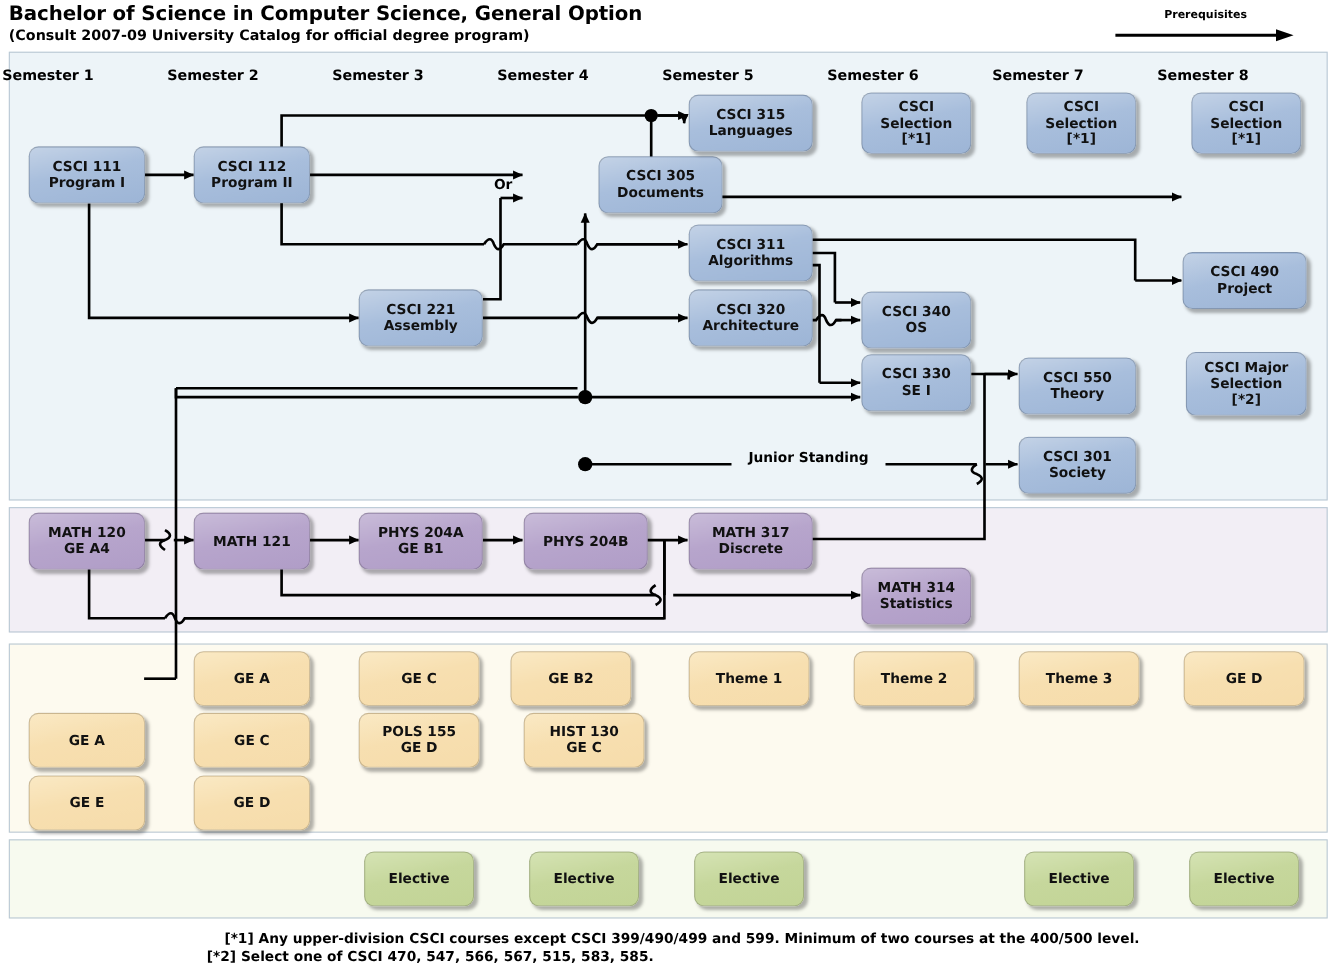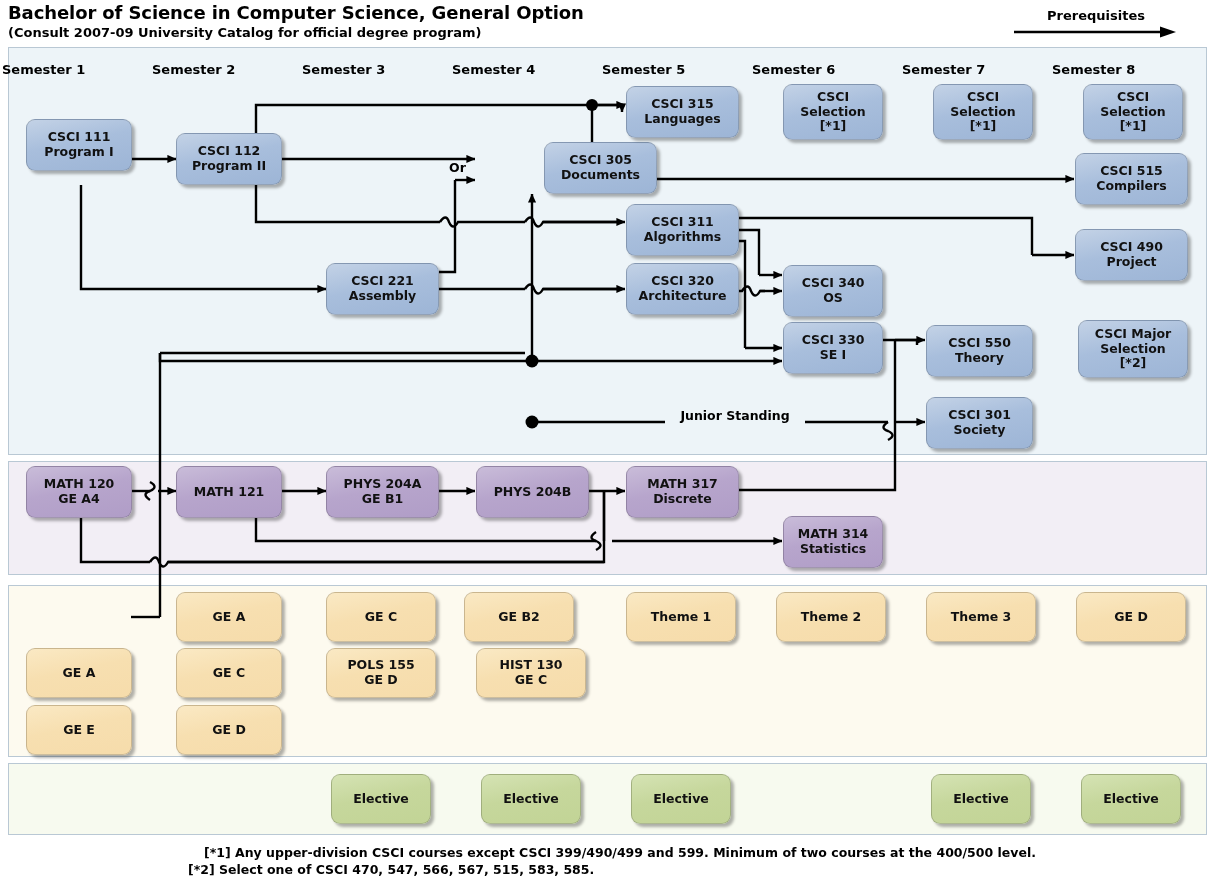--- a/index.html
+++ b/index.html
@@ -15,21 +15,21 @@
     position:absolute;left:8px;top:2px;font-size:18px;font-weight:bold;
     color:#000;letter-spacing:-0.1px;white-space:nowrap;
   }
   .subtitle{
     position:absolute;left:8px;top:25px;font-size:13px;font-weight:bold;
     color:#000;white-space:nowrap;
   }
   .prereq-wrap{position:absolute;left:1012px;top:8px;width:168px;height:32px;}
   .prereq-label{
     position:absolute;left:0;top:0;width:168px;text-align:center;
-    font-size:13px;font-weight:bold;color:#000;
+    font-size:10px;font-weight:bold;color:#000;
   }
 
   
   .band{position:absolute;box-sizing:border-box;border:1px solid #b9c8d4;}
   #band-csci{left:8px;top:47px;width:1199px;height:408px;background:#edf4f8;}
   #band-math{left:8px;top:461px;width:1199px;height:114px;background:#f2eef5;}
   #band-ge  {left:8px;top:585px;width:1199px;height:172px;background:#fdfaef;}
   #band-elec{left:8px;top:763px;width:1199px;height:72px;background:#f7faef;}
 
   
@@ -185,21 +185,21 @@
     <path class="w" d="M81,517 L81,562 L150,562"></path>
     <path class="w" d="M150,562 q6,-9 9,0 q4,9 9,0 L604,562"></path>
     <path class="w" d="M168,562 L604,562 L604,491"></path>
 
     <path class="w" d="M256,517 L256,541 L596,541"></path>
     <path class="w" d="M604,541 L604,491"></path>
     <path class="w" d="M596,541 q-9,6 0,9 q9,4 0,9" transform="translate(0,-9)"></path>
     <path class="w" marker-end="url(#ah)" d="M612,541 L782,541"></path>
   </svg>
 
-  <div class="node n-csci" style="left:26px;top:119px;width:106px;height:52px;">CSCI 111
+  <div class="node n-csci" style="left:26px;top:133px;width:106px;height:52px;">CSCI 111
 Program I</div>
   <div class="node n-csci" style="left:176px;top:133px;width:106px;height:52px;">CSCI 112
 Program II</div>
   <div class="node n-csci" style="left:326px;top:263px;width:113px;height:52px;">CSCI 221
 Assembly</div>
   <div class="node n-csci" style="left:500px;top:142px;width:113px;height:52px;margin-left:44px;">CSCI 305
 Documents</div>
   <div class="node n-csci" style="left:626px;top:86px;width:113px;height:52px;">CSCI 315
 Languages</div>
   <div class="node n-csci" style="left:626px;top:204px;width:113px;height:52px;">CSCI 311
@@ -207,22 +207,20 @@
   <div class="node n-csci" style="left:626px;top:263px;width:113px;height:52px;">CSCI 320
 Architecture</div>
   <div class="node n-csci" style="left:783px;top:265px;width:100px;height:52px;">CSCI 340
 OS</div>
   <div class="node n-csci" style="left:783px;top:322px;width:100px;height:52px;">CSCI 330
 SE I</div>
   <div class="node n-csci" style="left:926px;top:325px;width:107px;height:52px;">CSCI 550
 Theory</div>
   <div class="node n-csci" style="left:926px;top:397px;width:107px;height:52px;">CSCI 301
 Society</div>
-  <div class="node n-csci" style="left:1075px;top:153px;width:113px;height:52px;">CSCI 515
-Compilers</div>
   <div class="node n-csci" style="left:1075px;top:229px;width:113px;height:52px;">CSCI 490
 Project</div>
   <div class="node n-csci" style="left:783px;top:84px;width:100px;height:56px;">CSCI
 Selection
 [*1]</div>
   <div class="node n-csci" style="left:933px;top:84px;width:100px;height:56px;">CSCI
 Selection
 [*1]</div>
   <div class="node n-csci" style="left:1083px;top:84px;width:100px;height:56px;">CSCI
 Selection

